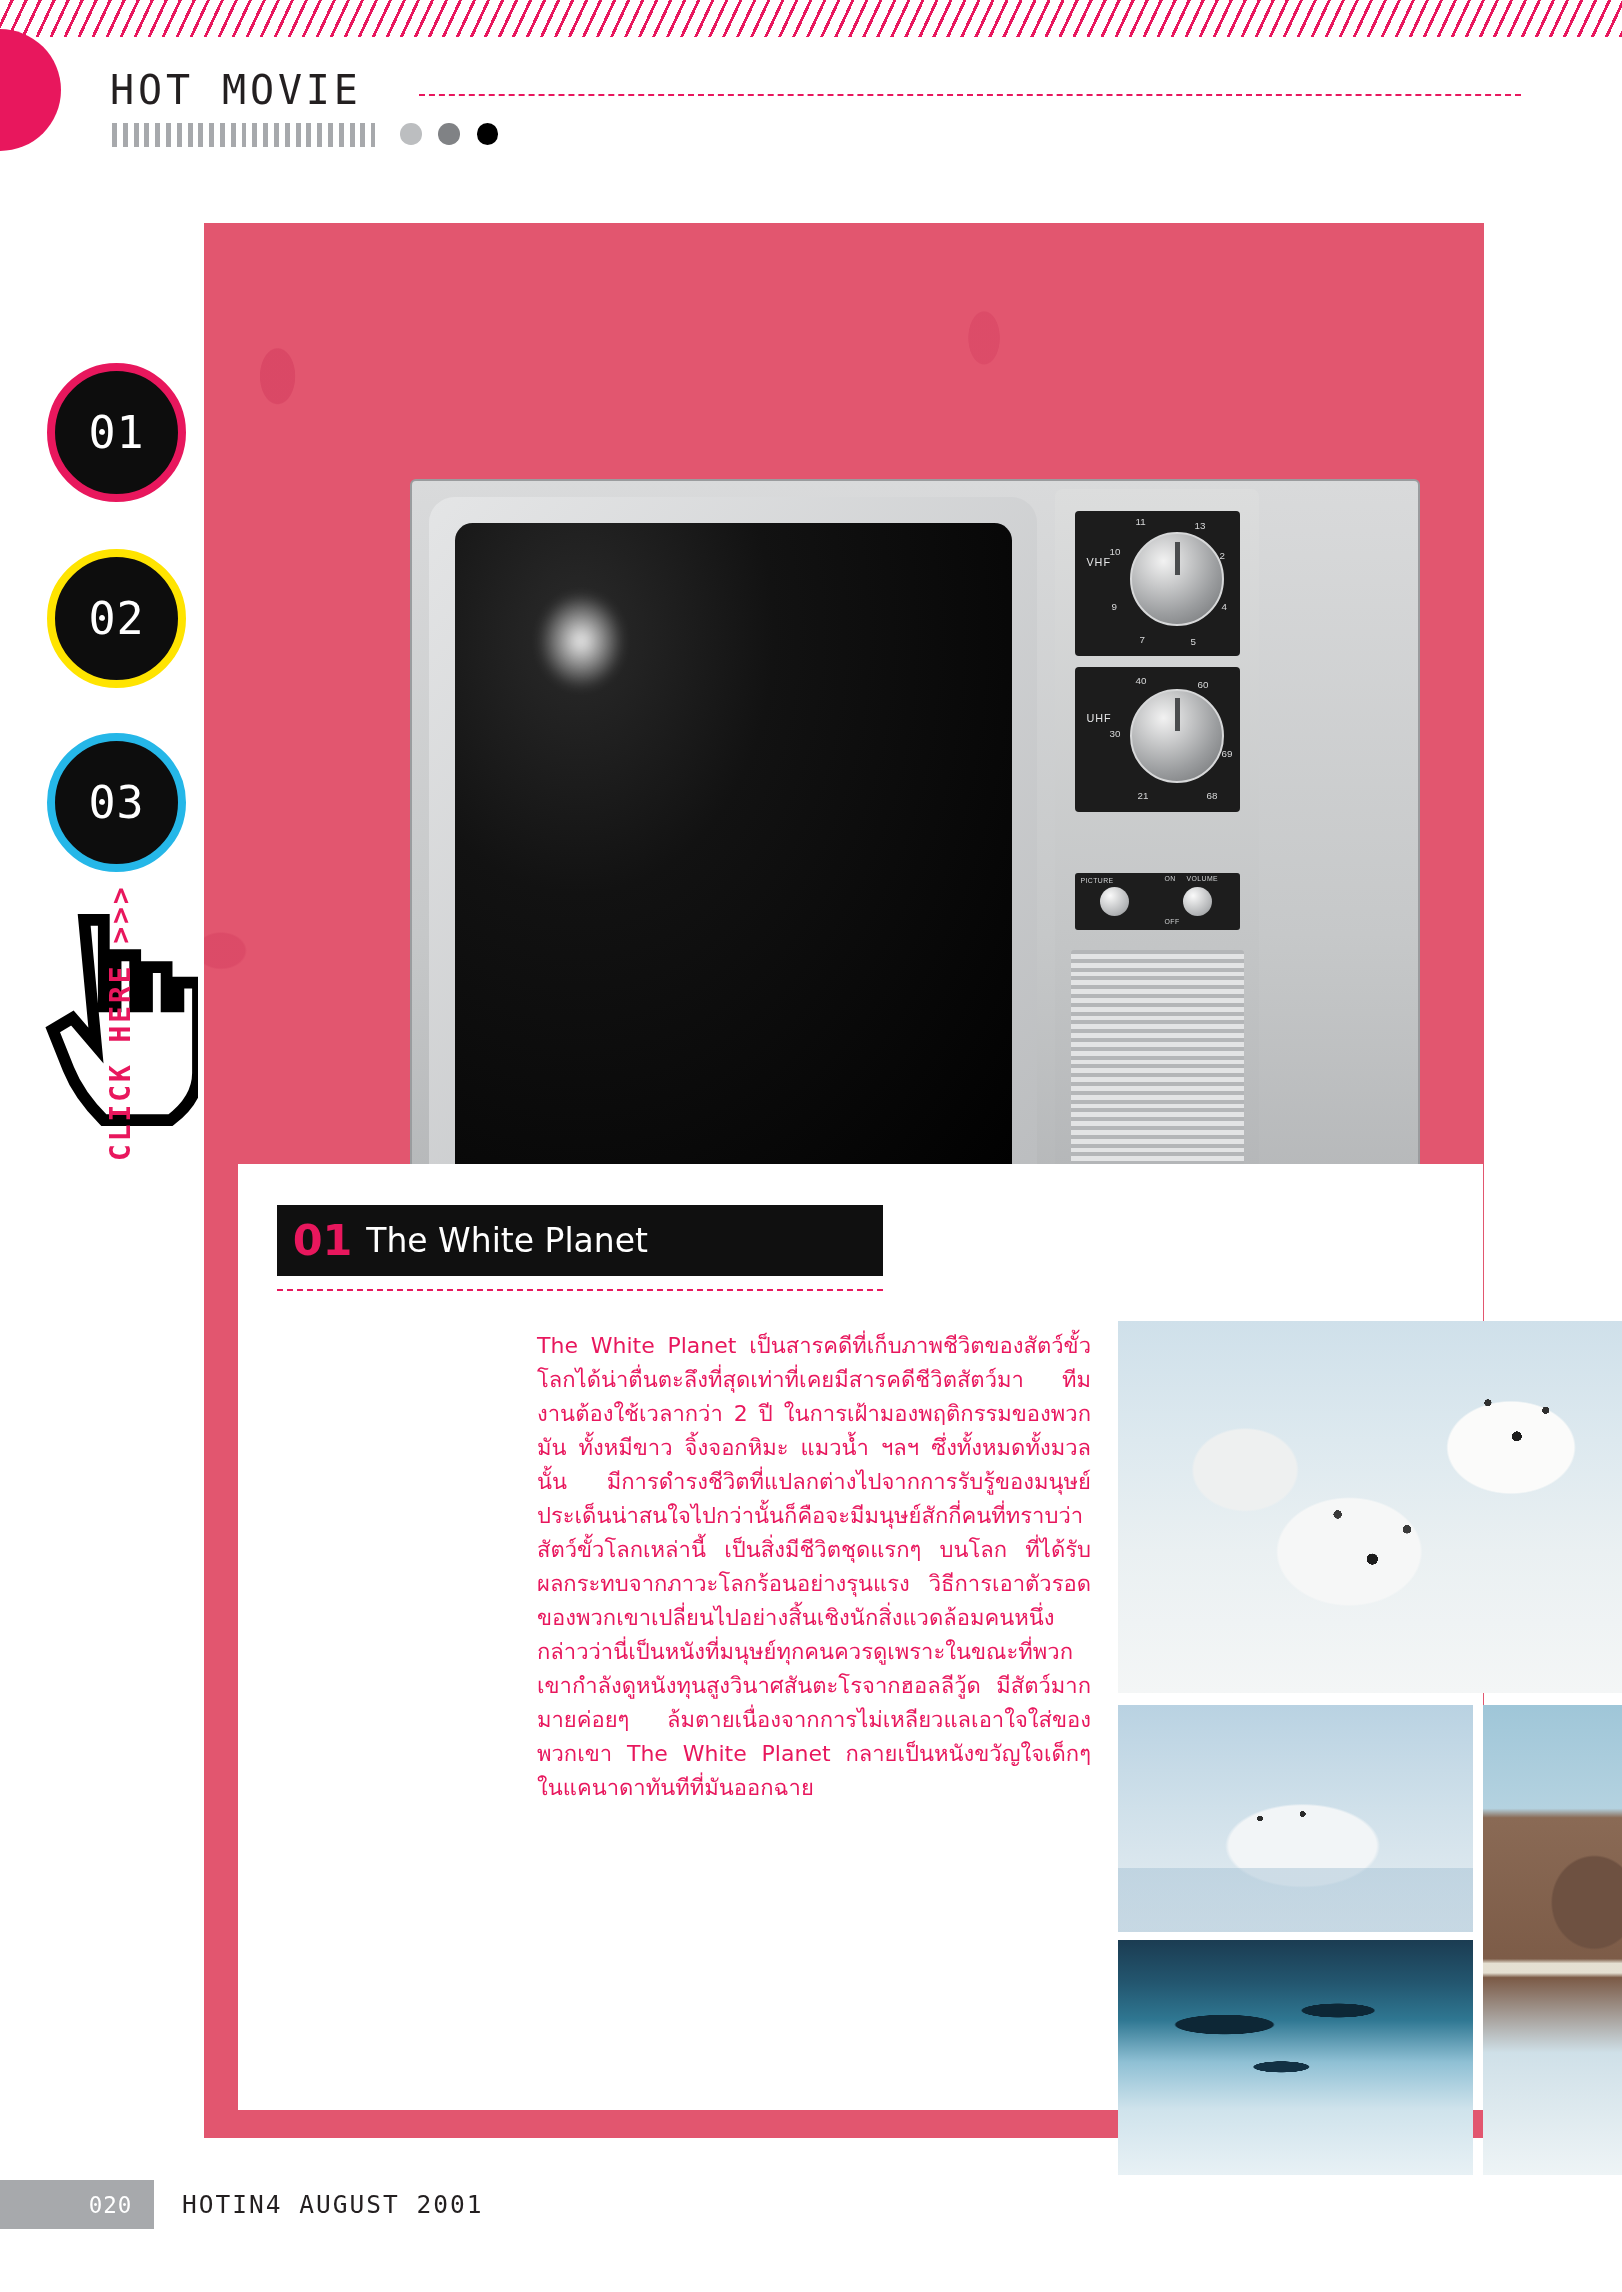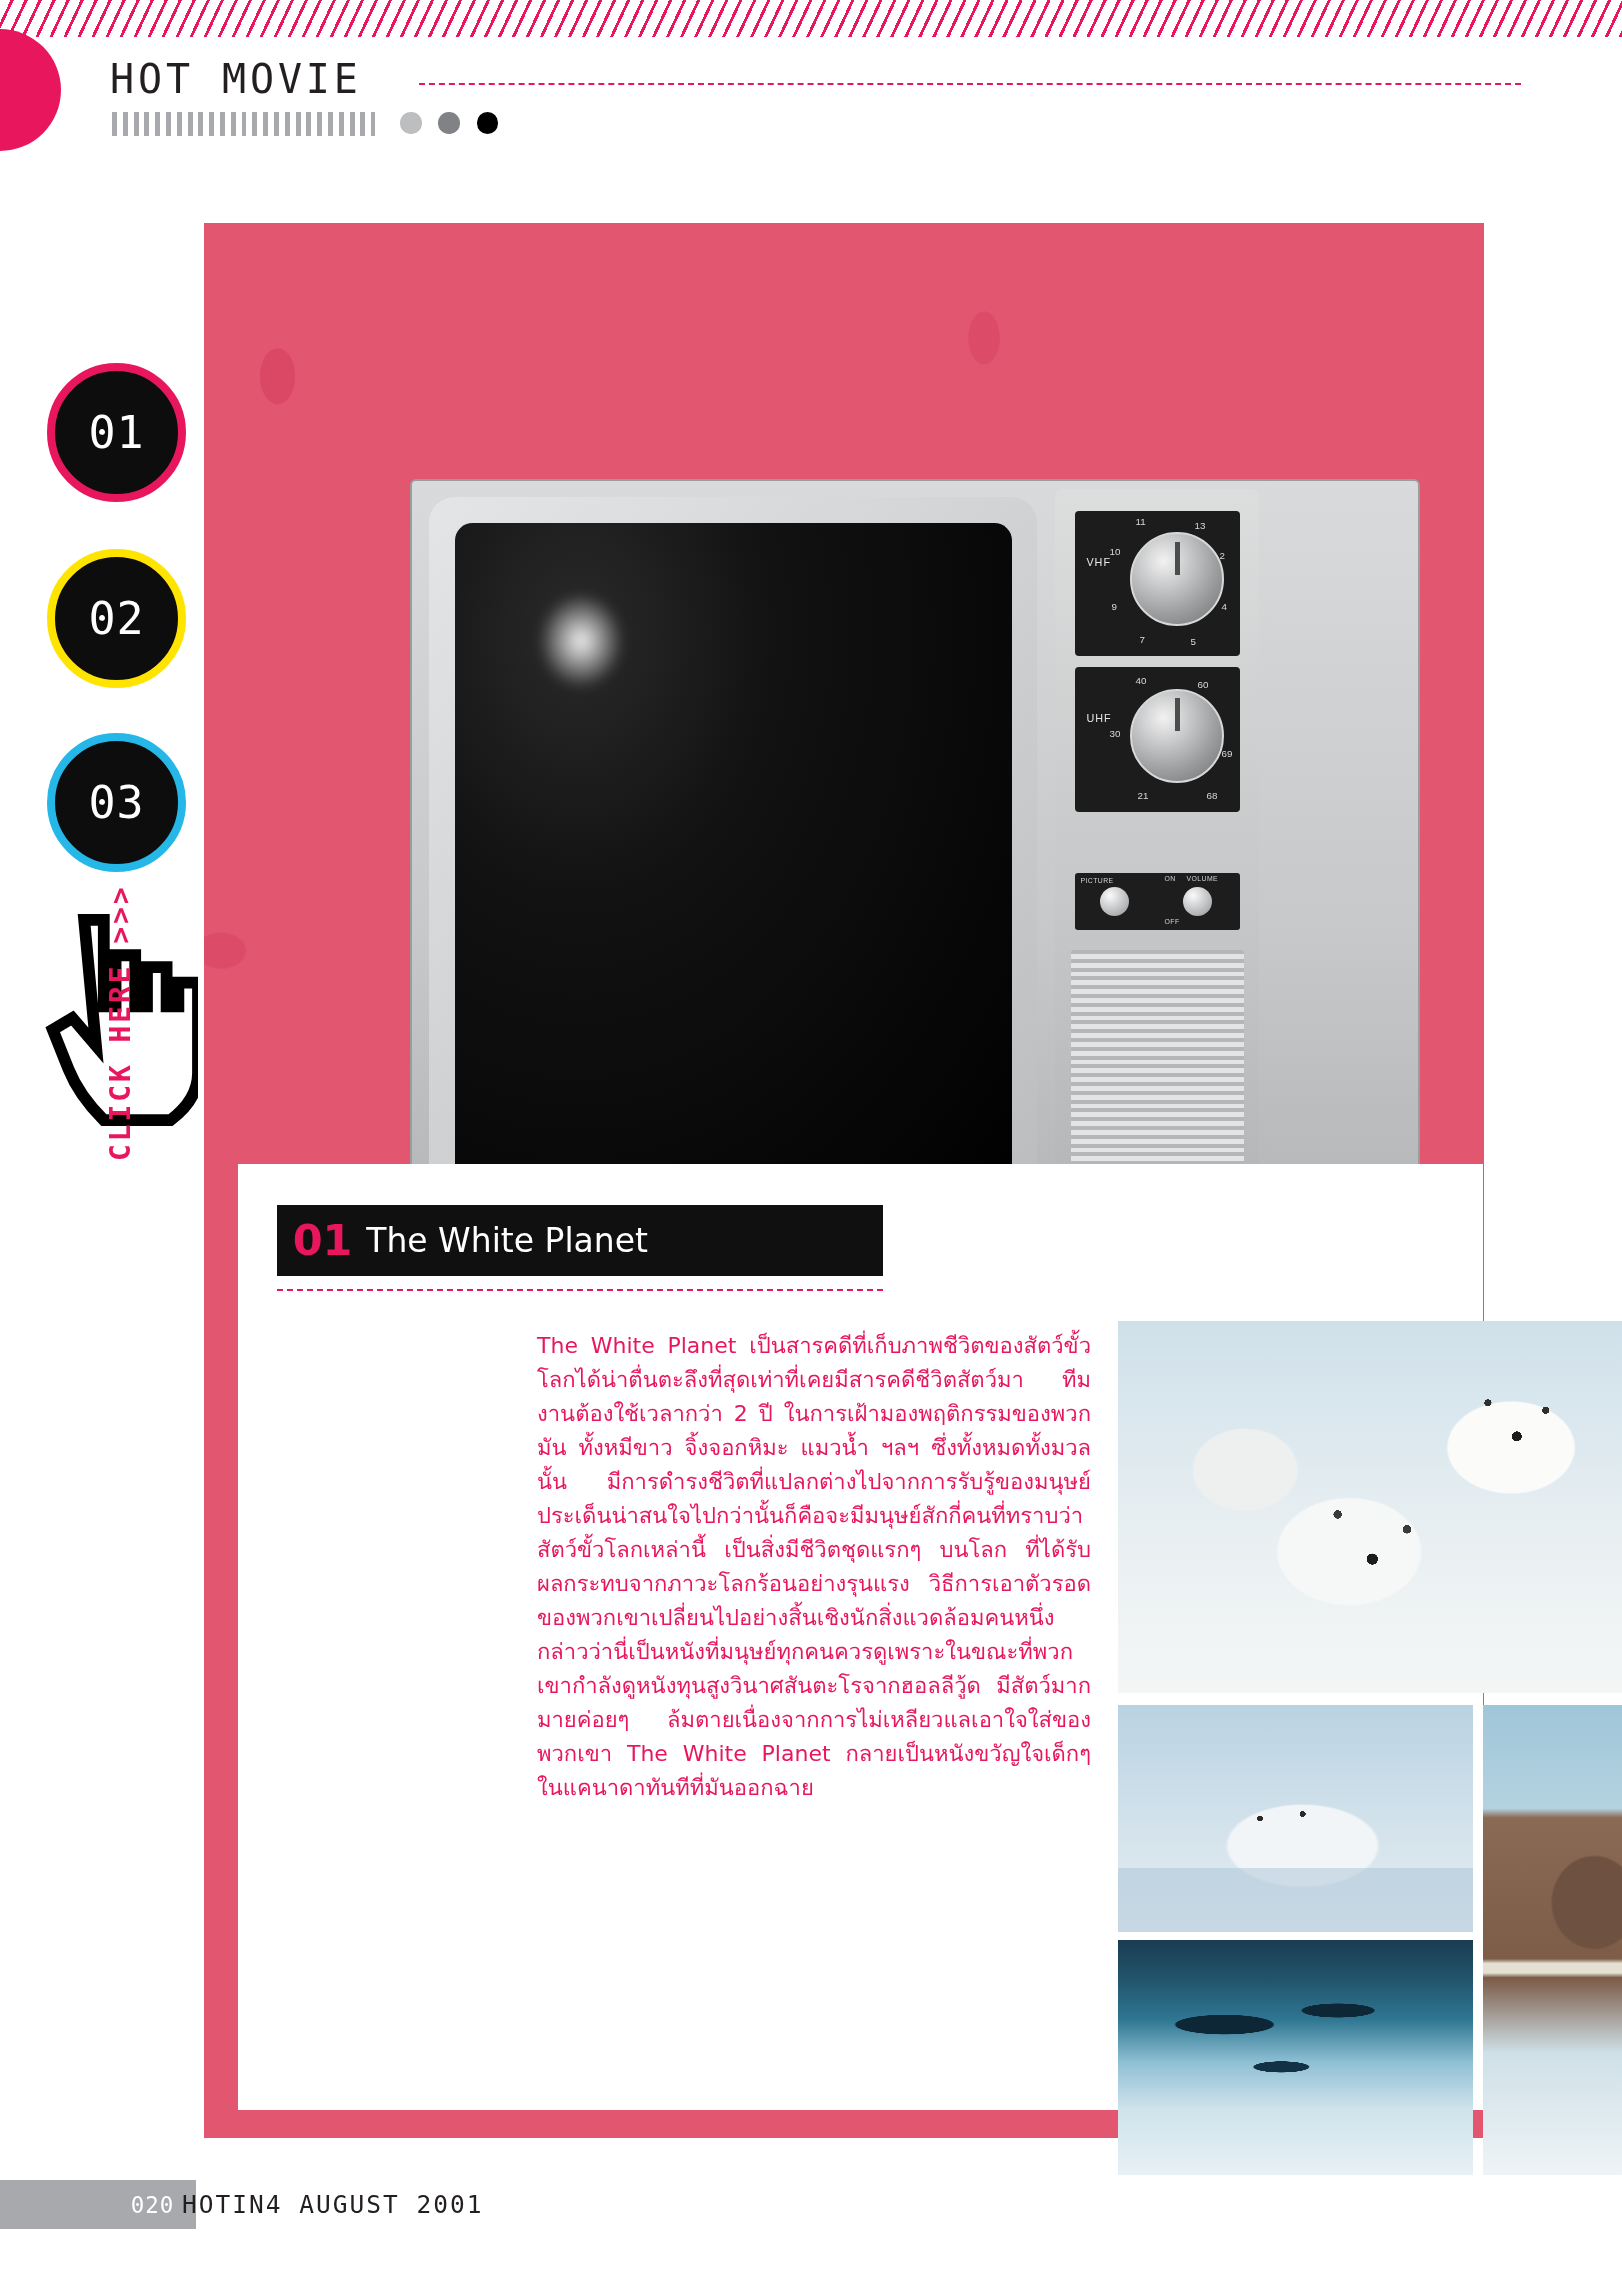--- a/index.html
+++ b/index.html
@@ -33,21 +33,21 @@
     left: -61px;
     width: 122px;
     height: 122px;
     border-radius: 50%;
     background: #e8175d;
   }
 
   
   .header {
     position: absolute;
-    top: 57px;
+    top: 68px;
     left: 110px;
     width: 1411px;
     height: 106px;
   }
   .header-title {
     font-family: "DejaVu Sans Mono", monospace;
     font-size: 40px;
     letter-spacing: 3.9px;
     color: #231f20;
     font-weight: 400;
@@ -489,21 +489,21 @@
       radial-gradient(circle 5.9px at 42% 36%, #2a1f18 0 62%, transparent 64%),
       radial-gradient(circle 5.9px at 62% 36%, #2a1f18 0 62%, transparent 64%),
       linear-gradient(transparent 54%, rgba(240,238,225,.9) 55%, rgba(240,238,225,.9) 57%, transparent 58%);
   }
 
   
   .footer-tab {
     position: absolute;
     left: 0;
     top: 2180px;
-    width: 196px;
+    width: 154px;
     height: 49px;
     background: #a7a9ac;
     display: flex;
     align-items: center;
     justify-content: flex-end;
     padding-right: 21.6px;
   }
   .footer-page {
     color: #ffffff;
     font-family: "DejaVu Sans Mono", monospace;

